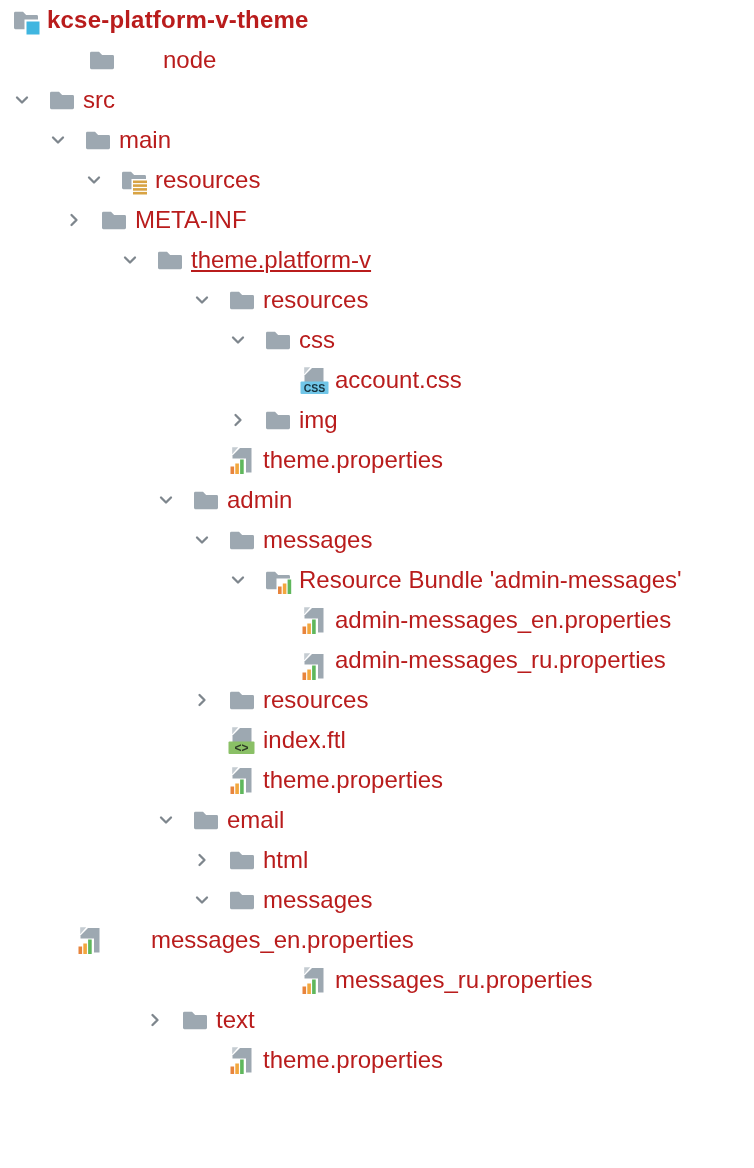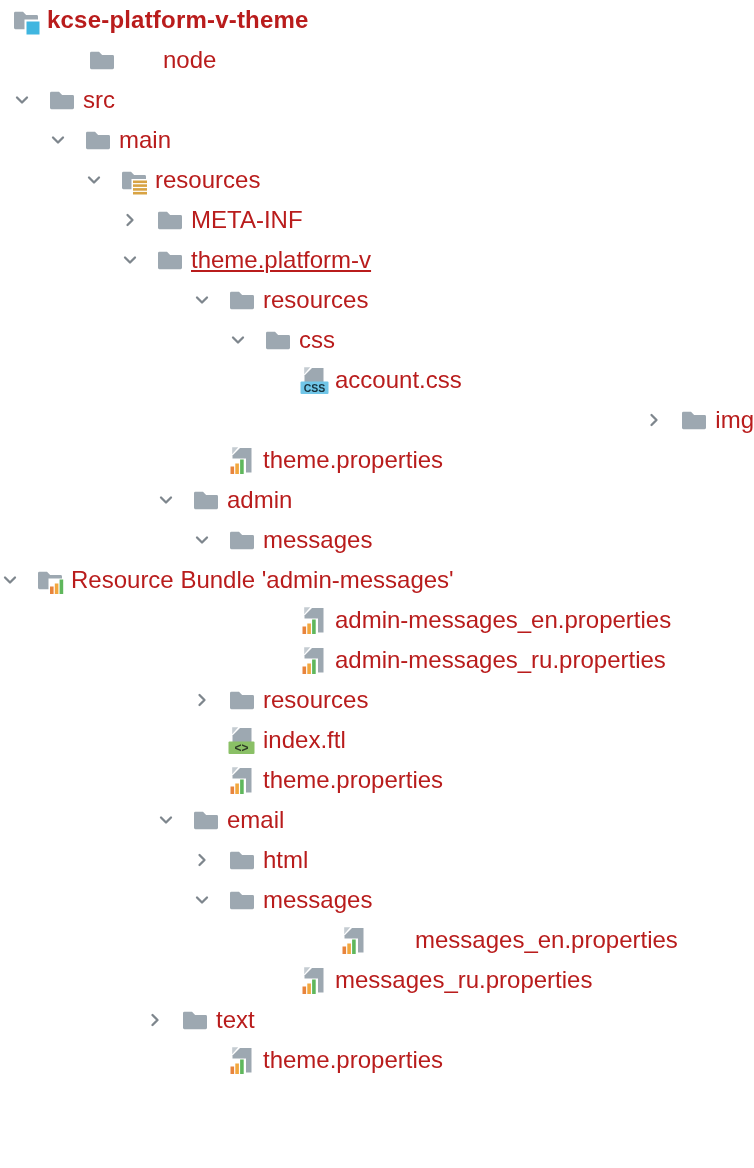--- a/index.html
+++ b/index.html
@@ -88,21 +88,21 @@
           <path d="M2 7.2 a1.4 1.4 0 0 1 1.4 -1.4 h7.6 l3.1 3.3 h10.5 a1.4 1.4 0 0 1 1.4 1.4 v11.3 a1.4 1.4 0 0 1 -1.4 1.4 H3.4 a1.4 1.4 0 0 1 -1.4 -1.4 Z" fill="#9DA8B1"></path>
           <rect x="11.5" y="13" width="17" height="16.5" fill="#ffffff"></rect>
           <rect x="13" y="14.5" width="14" height="2.6" fill="#D8A343"></rect>
           <rect x="13" y="18.3" width="14" height="2.6" fill="#D8A343"></rect>
           <rect x="13" y="22.1" width="14" height="2.6" fill="#D8A343"></rect>
           <rect x="13" y="25.9" width="14" height="2.6" fill="#D8A343"></rect>
         </svg>
       </span>
     <span class="label">resources</span>
   </div>
-    <div class="row" style="padding-left: 120px;">
+    <div class="row" style="padding-left: 64px;">
     <span class="chevron">
         <svg width="20" height="20" viewBox="0 0 20 20">
           <polyline points="7.5,5 12.5,10 7.5,15" fill="none" stroke="#7E868D" stroke-width="2.3" stroke-linecap="round" stroke-linejoin="round"></polyline>
         </svg>
       </span>
     <span class="icon">
         <svg width="28" height="28" viewBox="0 0 28 28">
           <path d="M2 7.2 a1.4 1.4 0 0 1 1.4 -1.4 h7.6 l3.1 3.3 h10.5 a1.4 1.4 0 0 1 1.4 1.4 v11.3 a1.4 1.4 0 0 1 -1.4 1.4 H3.4 a1.4 1.4 0 0 1 -1.4 -1.4 Z" fill="#9DA8B1"></path>
         </svg>
       </span>
@@ -152,21 +152,21 @@
     <span class="icon">
         <svg width="28" height="28" viewBox="0 0 28 28">
           <path d="M12 2 H23.5 V26.5 H4.5 V9.5 Z" fill="#9DA8B1"></path>
           <path d="M10 1 H4 V8 Z" fill="#C5CCD2" transform="translate(0.2,0.3)"></path>
           <rect x="0.5" y="15.5" width="28" height="12.5" rx="1" fill="#71C6E8"></rect>
           <text x="14.5" y="25.5" text-anchor="middle" font-family="Liberation Sans, sans-serif" font-size="10.5" font-weight="bold" fill="#17333F">CSS</text>
         </svg>
       </span>
     <span class="label">account.css</span>
   </div>
-    <div class="row" style="padding-left: 228px; justify-content: flex-end;">
+    <div class="row" style="padding-left: 228px;">
     <span class="chevron">
         <svg width="20" height="20" viewBox="0 0 20 20">
           <polyline points="7.5,5 12.5,10 7.5,15" fill="none" stroke="#7E868D" stroke-width="2.3" stroke-linecap="round" stroke-linejoin="round"></polyline>
         </svg>
       </span>
     <span class="icon">
         <svg width="28" height="28" viewBox="0 0 28 28">
           <path d="M2 7.2 a1.4 1.4 0 0 1 1.4 -1.4 h7.6 l3.1 3.3 h10.5 a1.4 1.4 0 0 1 1.4 1.4 v11.3 a1.4 1.4 0 0 1 -1.4 1.4 H3.4 a1.4 1.4 0 0 1 -1.4 -1.4 Z" fill="#9DA8B1"></path>
         </svg>
       </span>
@@ -205,21 +205,21 @@
           <polyline points="5,7.5 10,12.5 15,7.5" fill="none" stroke="#7E868D" stroke-width="2.3" stroke-linecap="round" stroke-linejoin="round"></polyline>
         </svg>
       </span>
     <span class="icon">
         <svg width="28" height="28" viewBox="0 0 28 28">
           <path d="M2 7.2 a1.4 1.4 0 0 1 1.4 -1.4 h7.6 l3.1 3.3 h10.5 a1.4 1.4 0 0 1 1.4 1.4 v11.3 a1.4 1.4 0 0 1 -1.4 1.4 H3.4 a1.4 1.4 0 0 1 -1.4 -1.4 Z" fill="#9DA8B1"></path>
         </svg>
       </span>
     <span class="label">messages</span>
   </div>
-    <div class="row" style=" align-items: center;">
+    <div class="row" style="padding-left: 228px; align-items: center;">
     <span class="chevron">
         <svg width="20" height="20" viewBox="0 0 20 20">
           <polyline points="5,7.5 10,12.5 15,7.5" fill="none" stroke="#7E868D" stroke-width="2.3" stroke-linecap="round" stroke-linejoin="round"></polyline>
         </svg>
       </span>
     <span class="icon">
         <svg width="28" height="28" viewBox="0 0 28 28">
           <path d="M2 7.2 a1.4 1.4 0 0 1 1.4 -1.4 h7.6 l3.1 3.3 h10.5 a1.4 1.4 0 0 1 1.4 1.4 v11.3 a1.4 1.4 0 0 1 -1.4 1.4 H3.4 a1.4 1.4 0 0 1 -1.4 -1.4 Z" fill="#9DA8B1"></path>
           <rect x="12.5" y="12.5" width="17" height="16.5" fill="#ffffff"></rect>
           <rect x="14" y="20.5" width="3.6" height="7.5" fill="#E8843C"></rect>
@@ -236,21 +236,21 @@
           <path d="M12 2 H23.5 V26.5 H4.5 V9.5 Z" fill="#9DA8B1"></path>
           <path d="M10 1 H4 V8 Z" fill="#C5CCD2" transform="translate(0.2,0.3)"></path>
           <rect x="1" y="12.5" width="17" height="16.5" fill="#ffffff"></rect>
           <rect x="2.5" y="20.5" width="3.6" height="7.5" fill="#E8843C"></rect>
           <rect x="7.3" y="17.5" width="3.6" height="10.5" fill="#F2A73E"></rect>
           <rect x="12.1" y="13.5" width="3.6" height="14.5" fill="#5FB75C"></rect>
         </svg>
       </span>
     <span class="label">admin-messages_en.properties</span>
   </div>
-    <div class="row" style="padding-left: 264px;">
+    <div class="row" style="padding-left: 264px; align-items: flex-end;">
     <span class="chevron"></span>
     <span class="icon">
         <svg width="28" height="28" viewBox="0 0 28 28">
           <path d="M12 2 H23.5 V26.5 H4.5 V9.5 Z" fill="#9DA8B1"></path>
           <path d="M10 1 H4 V8 Z" fill="#C5CCD2" transform="translate(0.2,0.3)"></path>
           <rect x="1" y="12.5" width="17" height="16.5" fill="#ffffff"></rect>
           <rect x="2.5" y="20.5" width="3.6" height="7.5" fill="#E8843C"></rect>
           <rect x="7.3" y="17.5" width="3.6" height="10.5" fill="#F2A73E"></rect>
           <rect x="12.1" y="13.5" width="3.6" height="14.5" fill="#5FB75C"></rect>
         </svg>
@@ -328,21 +328,21 @@
           <polyline points="5,7.5 10,12.5 15,7.5" fill="none" stroke="#7E868D" stroke-width="2.3" stroke-linecap="round" stroke-linejoin="round"></polyline>
         </svg>
       </span>
     <span class="icon">
         <svg width="28" height="28" viewBox="0 0 28 28">
           <path d="M2 7.2 a1.4 1.4 0 0 1 1.4 -1.4 h7.6 l3.1 3.3 h10.5 a1.4 1.4 0 0 1 1.4 1.4 v11.3 a1.4 1.4 0 0 1 -1.4 1.4 H3.4 a1.4 1.4 0 0 1 -1.4 -1.4 Z" fill="#9DA8B1"></path>
         </svg>
       </span>
     <span class="label">messages</span>
   </div>
-    <div class="row" style="padding-left: 264px; gap: 40px;">
+    <div class="row" style=" gap: 40px;">
     <span class="chevron"></span>
     <span class="icon">
         <svg width="28" height="28" viewBox="0 0 28 28">
           <path d="M12 2 H23.5 V26.5 H4.5 V9.5 Z" fill="#9DA8B1"></path>
           <path d="M10 1 H4 V8 Z" fill="#C5CCD2" transform="translate(0.2,0.3)"></path>
           <rect x="1" y="12.5" width="17" height="16.5" fill="#ffffff"></rect>
           <rect x="2.5" y="20.5" width="3.6" height="7.5" fill="#E8843C"></rect>
           <rect x="7.3" y="17.5" width="3.6" height="10.5" fill="#F2A73E"></rect>
           <rect x="12.1" y="13.5" width="3.6" height="14.5" fill="#5FB75C"></rect>
         </svg>

